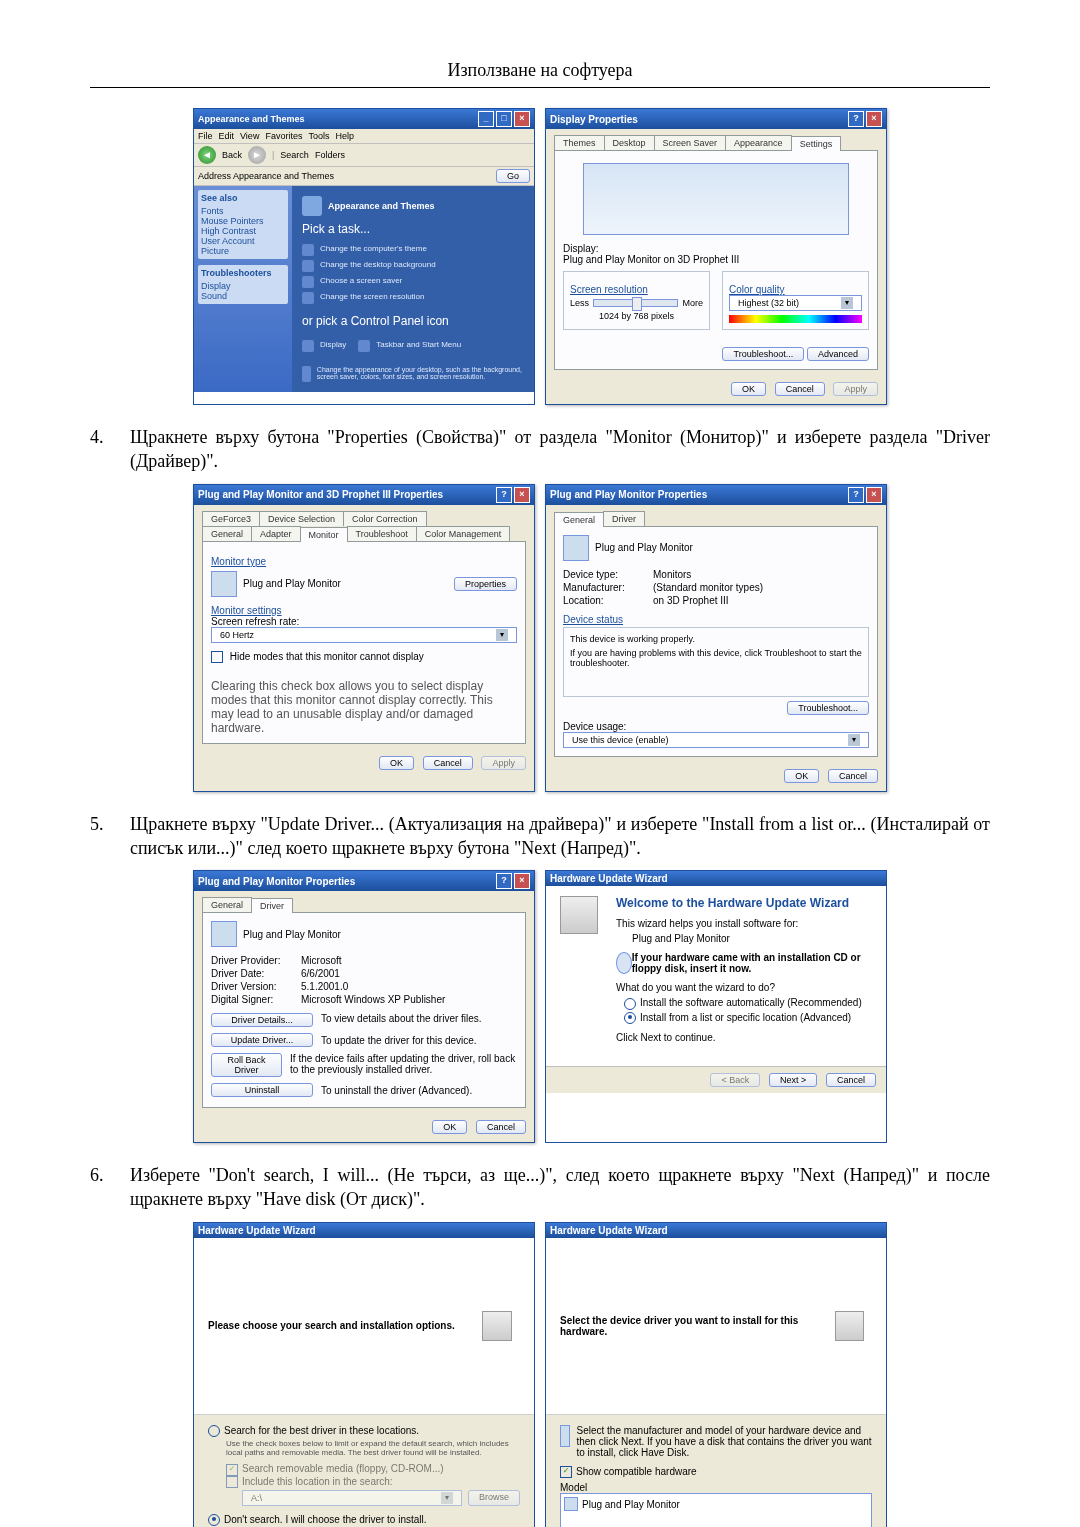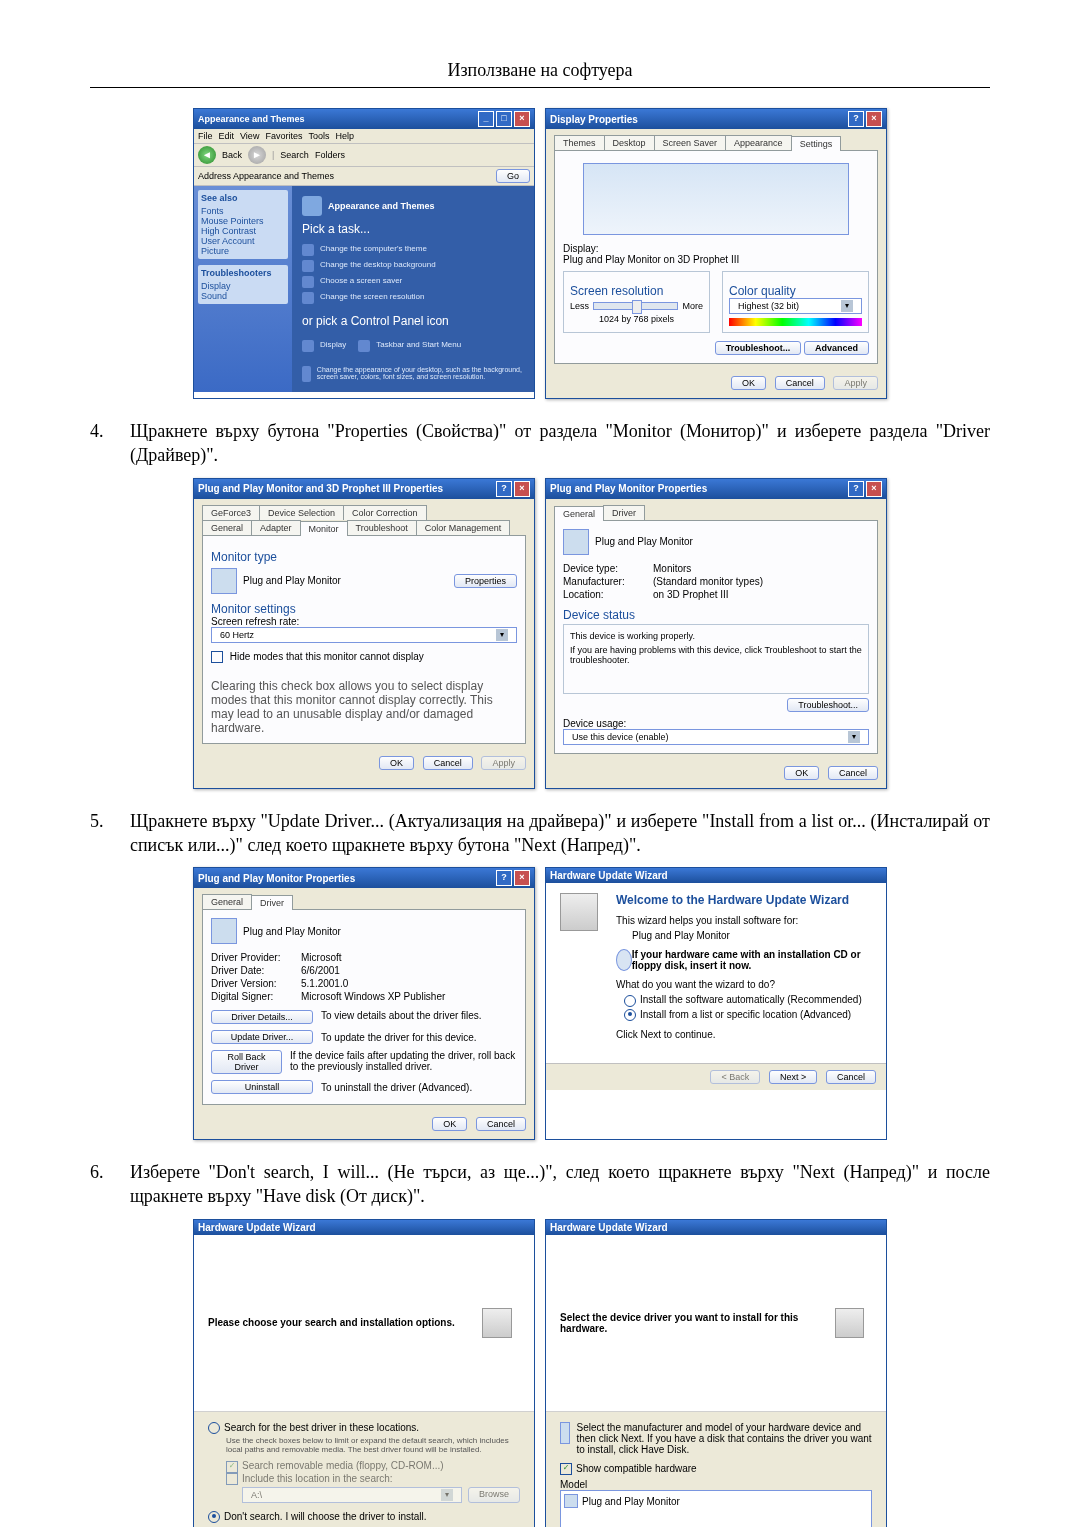--- a/index.html
+++ b/index.html
@@ -91,22 +91,23 @@
     padding: 8px;
   }
   .fake-img {
     height: 70px;
     background: linear-gradient(#d6e5f5,#eef4fb);
     border: 1px solid #7a96df;
     margin: 4px 20px 8px 20px;
   }
   .group-label {
     color: #1c4f9c;
-    font-size: 12px;
+    font-size: 10px;
     margin-top: 6px;
+    text-decoration: underline;
   }
   .group-box {
     border: 1px solid #b8c6d6;
     padding: 6px;
     margin: 2px 0 4px 0;
     font-size: 9px;
   }
   .xp-btn {
     display: inline-block;
     padding: 1px 10px;
@@ -422,21 +423,21 @@
           </div>
           <div style="flex:1" class="group-box">
             <div class="group-label">Color quality</div>
             <div class="dropdown">
               <span>Highest (32 bit)</span>
               <span class="dd-arrow">▾</span>
             </div>
             <div class="color-bar"></div>
           </div>
         </div>
-        <div style="text-align:right;margin-top:4px;font-weight:bold;">
+        <div style="text-align:right;margin-top:13px;">
           <span class="xp-btn">Troubleshoot...</span>
           <span class="xp-btn">Advanced</span>
         </div>
       </div>
       <div class="btn-row">
         <span class="xp-btn">OK</span>
         <span class="xp-btn">Cancel</span>
         <span class="xp-btn" style="opacity:.5">Apply</span>
       </div>
     </div>

